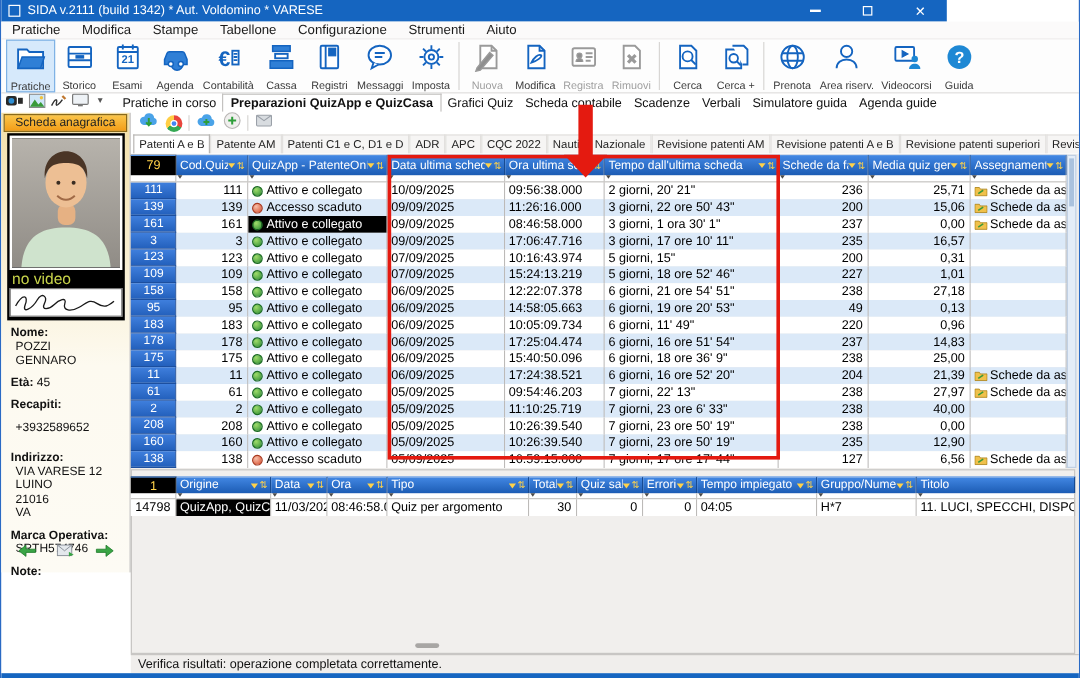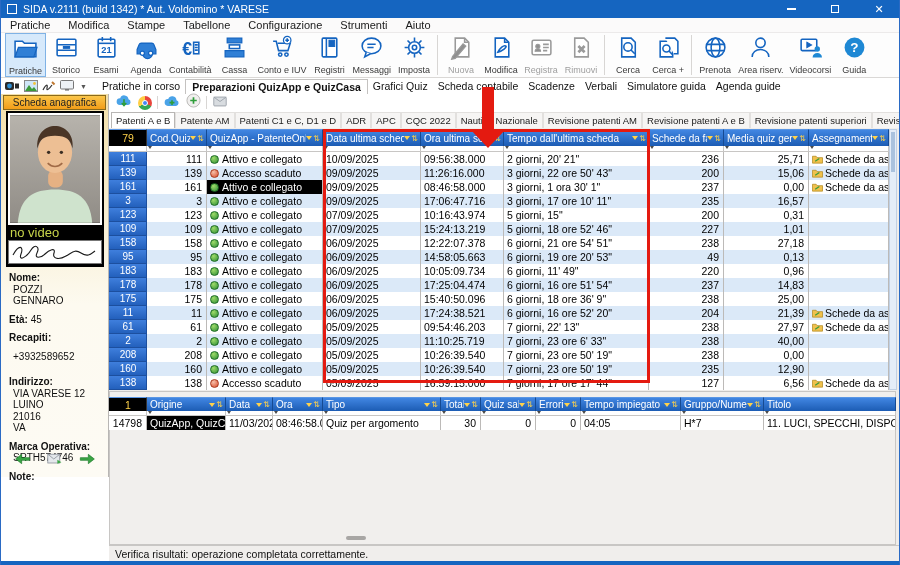--- a/index.html
+++ b/index.html
@@ -1,20 +1,20 @@
 <!DOCTYPE html>
 <html><head>
 <meta charset="utf-8">
 <style>
   * { margin:0; padding:0; box-sizing:border-box; }
   html,body { width:900px; height:565px; font-family:"Liberation Sans", sans-serif; background:#fff; overflow:hidden; }
   #window { position:relative; width:900px; height:565px; border-left:1px solid #2a6ac4; border-right:1px solid #2a6ac4; background:#fff; overflow:hidden; }
 
   
-  #titlebar { position:absolute; left:0; top:0; width:900px; height:18px; background:#1565c0; display:flex; align-items:center; color:#fff; font-size:10.5px; }
+  #titlebar { position:absolute; left:0; top:0; width:788px; height:18px; background:#1565c0; display:flex; align-items:center; color:#fff; font-size:10.5px; }
   #title-icon { width:10px; height:10px; border:1.5px solid #fff; background:#1565c0; margin:0 6px 0 6px; }
   #win-controls { position:absolute; right:0; top:0; height:18px; display:flex; }
   .wbtn { width:44px; height:18px; display:flex; align-items:center; justify-content:center; color:#fff; font-size:11px; }
   .wbtn .minline { width:9px; height:1.5px; background:#fff; }
   .wbtn .maxbox { width:8px; height:8px; border:1.2px solid #fff; }
 
   
   #menubar { position:absolute; left:0; top:18px; width:900px; height:15px; background:#fbfafa; display:flex; align-items:center; font-size:11px; color:#1a1a1a; border-bottom:1px solid #eceaea; }
   .menu-item { padding:0 9px; height:15px; display:flex; align-items:center; }
 
@@ -33,21 +33,21 @@
   svg .w { fill:#fff; stroke:#1464c0; stroke-width:1.2; }
   svg .x { fill:none; stroke:#3a3a3a; stroke-width:2.6; }
   svg .t { font:bold 9px "Liberation Sans",sans-serif; fill:#1464c0; text-anchor:middle; }
   svg .te { font:bold 17px "Liberation Sans",sans-serif; fill:#1464c0; }
   svg .bf { fill:#1e88d4; stroke:none; }
   svg .q { font:bold 13px "Liberation Sans",sans-serif; fill:#fff; text-anchor:middle; }
   .tbtn.disabled svg * { stroke:#9a9a9a; }
   .tbtn.disabled svg .b, .tbtn.disabled svg .b2, .tbtn.disabled svg .bf { fill:#8f8f8f; }
 
   
-  #subtoolbar { position:absolute; left:0; top:78px; width:900px; height:16px; background:#fff; display:flex; align-items:center; font-size:10.5px; color:#111; }
+  #subtoolbar { position:absolute; left:0; top:78px; width:900px; height:16px; background:#fff; display:flex; align-items:flex-start; font-size:10.5px; color:#111; }
   #mini-icons { display:flex; align-items:center; gap:4px; padding:0 6px 0 4px; width:96px; }
   .mini-ico { display:inline-flex; align-items:center; }
   .sub-item { padding:0 5px; white-space:nowrap; }
   .sub-item.active { border:1px solid #c4c2c0; border-bottom:0; background:#fff; font-weight:bold; padding:1px 6px; }
 
   
   #quickrow { position:absolute; left:108px; top:94px; width:792px; height:17px; background:#fff; display:flex; align-items:center; gap:5px; padding-left:6px; }
   .q-sep { width:1px; height:13px; background:#d8d6d4; }
 
   
@@ -182,30 +182,20 @@
           </svg></span>
         <span class="tb-label">Contabilità</span>
       </div>
       <div class="tbtn">
         <span><svg viewBox="0 0 24 24">
             <rect x="5" y="3" width="14" height="4.5" class="b2"></rect>
             <rect x="7" y="9.5" width="10" height="3.5" class="f"></rect>
             <rect x="3" y="15" width="18" height="6" class="b2"></rect>
           </svg></span>
         <span class="tb-label">Cassa</span>
-      </div>
-      <div class="tbtn">
-        <span><svg viewBox="0 0 24 24">
-            <path d="M3 6h3l2.2 9h9l2.2-7H7.5" class="s"></path>
-            <circle cx="9.8" cy="18.8" r="1.6" class="s"></circle>
-            <circle cx="15.8" cy="18.8" r="1.6" class="s"></circle>
-            <circle cx="16.5" cy="5" r="3.6" class="w"></circle>
-            <path d="M16.5 3.2v3.6M14.7 5h3.6" class="s"></path>
-          </svg></span>
-        <span class="tb-label">Conto e IUV</span>
       </div>
       <div class="tbtn">
         <span><svg viewBox="0 0 24 24">
             <rect x="5" y="3" width="14" height="18" rx="1" class="f"></rect>
             <path d="M9 3v18" class="s"></path>
             <rect x="11.5" y="5" width="5.5" height="6" class="b"></rect>
           </svg></span>
         <span class="tb-label">Registri</span>
       </div>
       <div class="tbtn">

